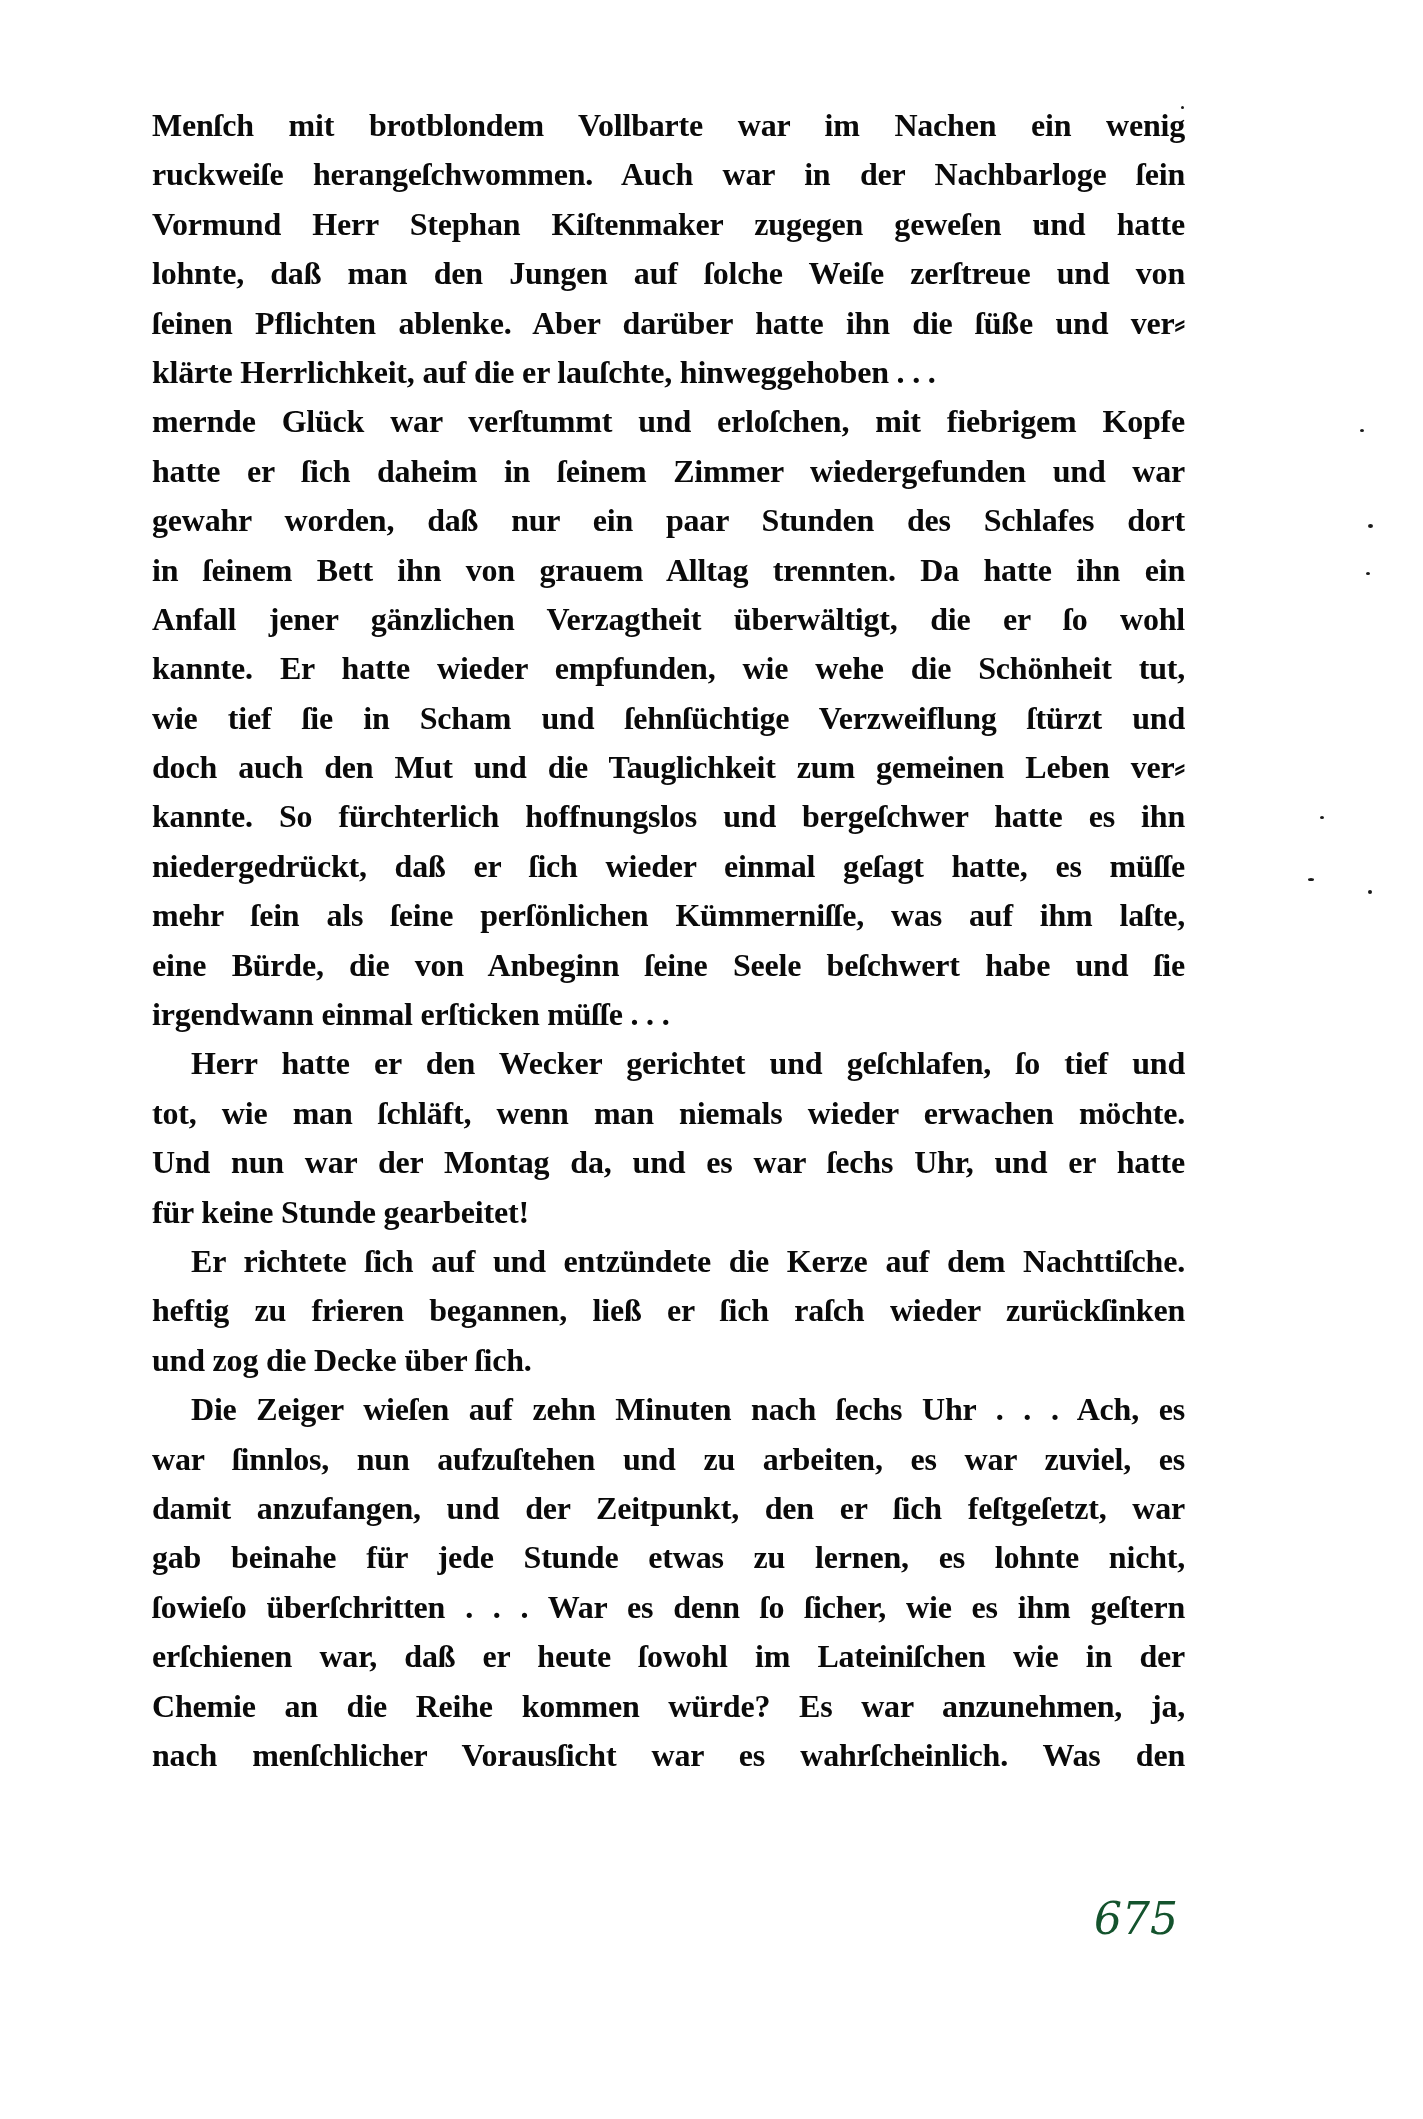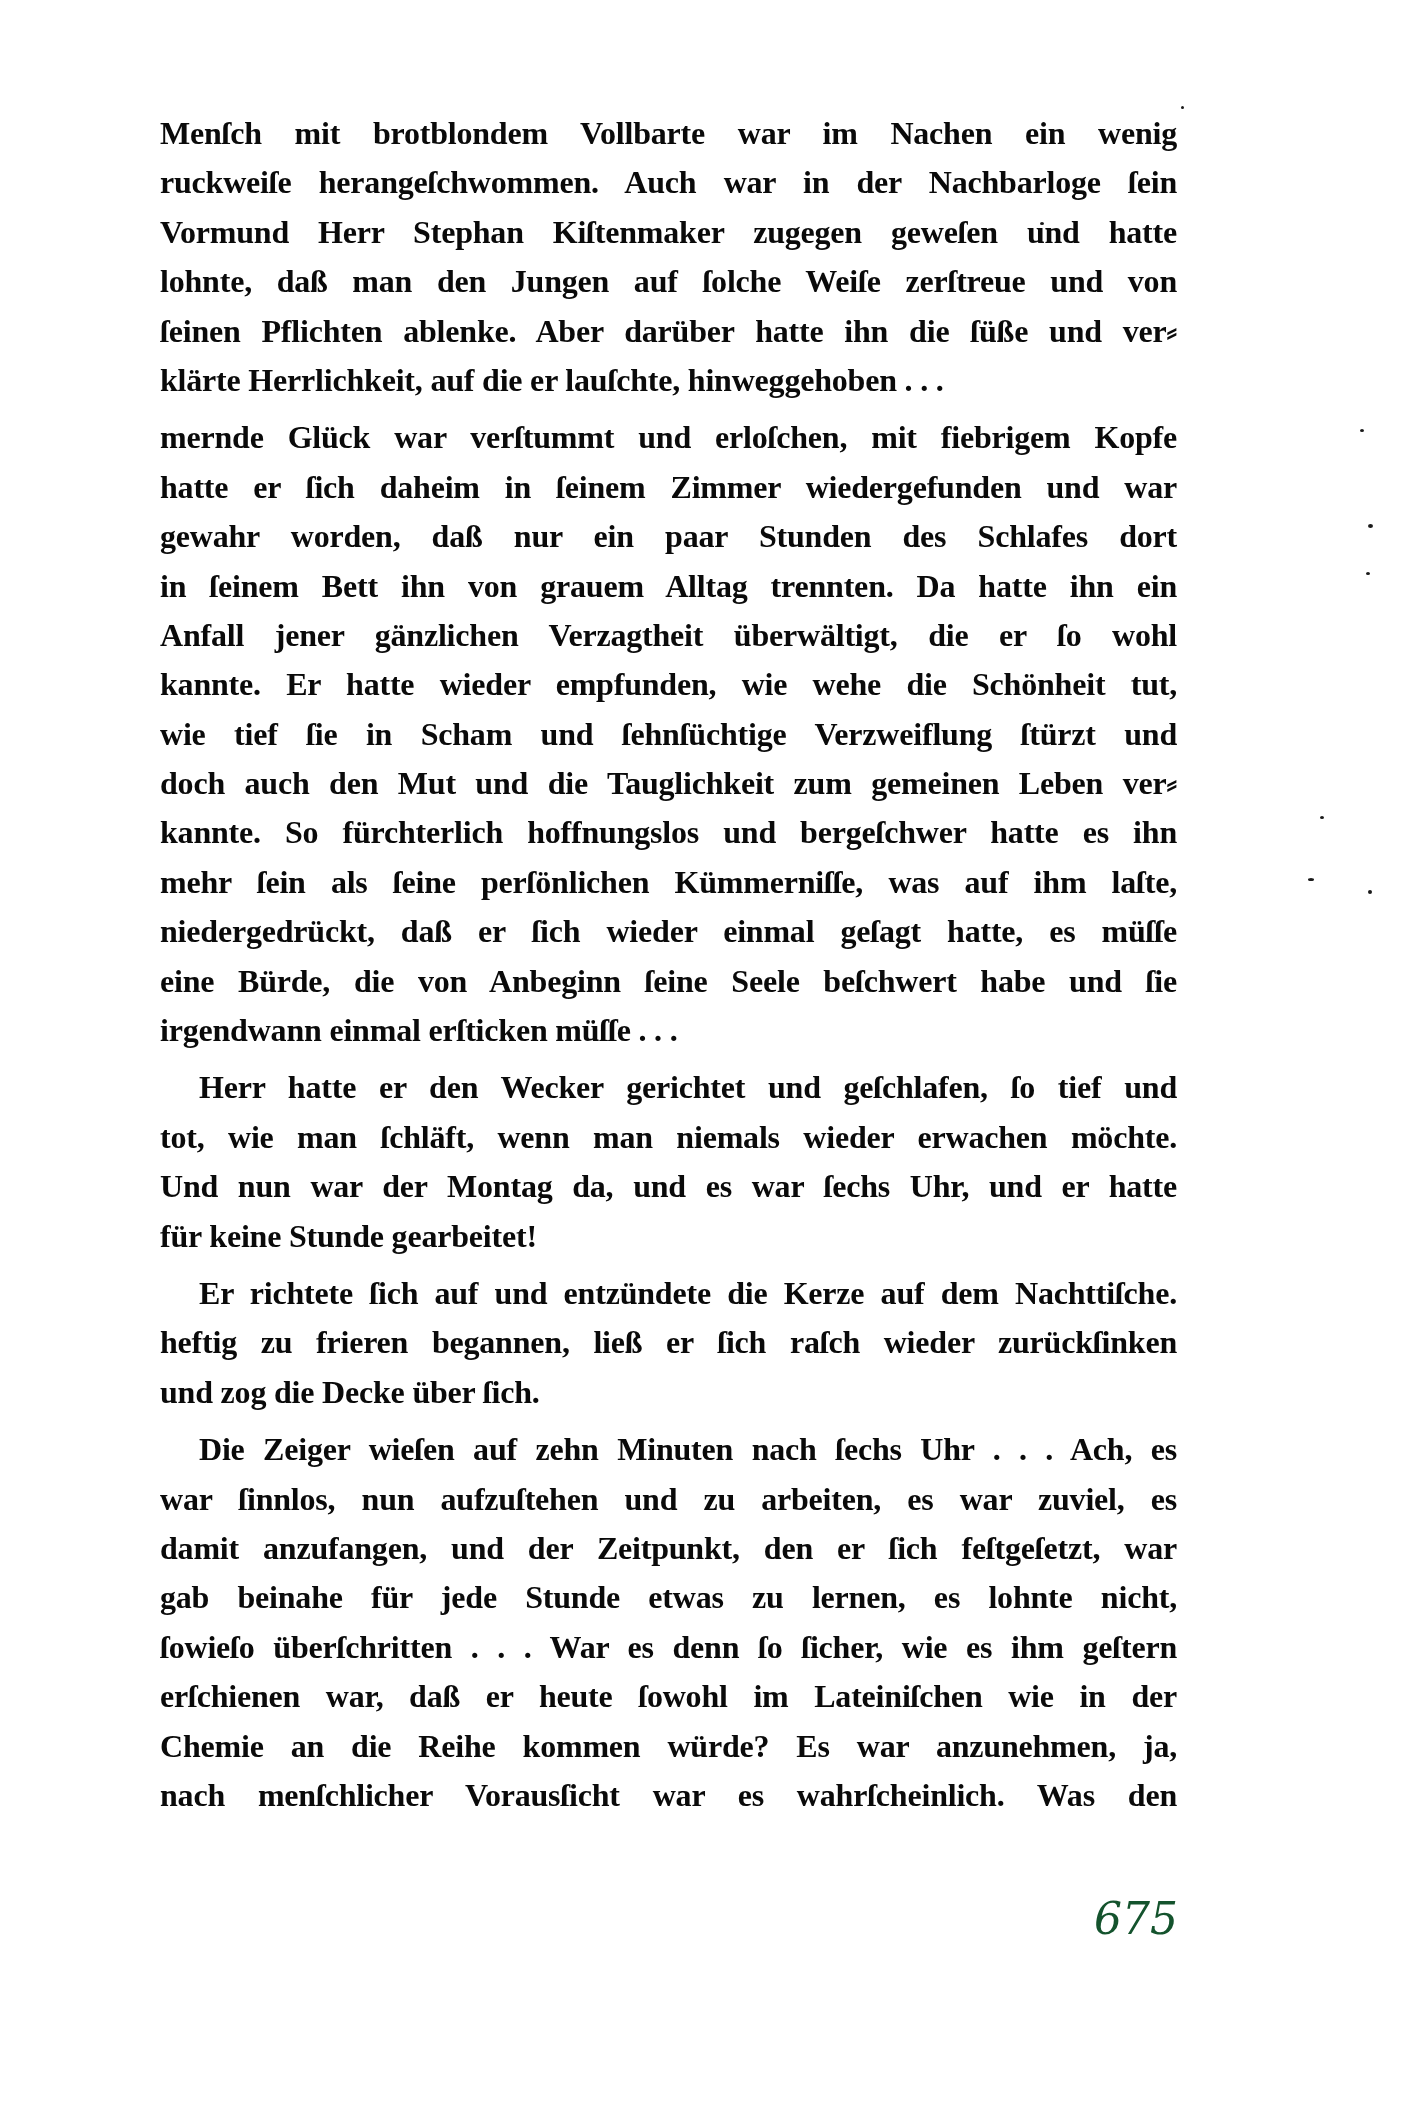--- a/index.html
+++ b/index.html
@@ -15,21 +15,21 @@
     position: absolute;
     left: 152px;
     top: 101px;
     width: 1033px;
     color: #0a0a0a;
     font-weight: bold;
     font-size: 32px;
     line-height: 49.4px;
     letter-spacing: -0.2px;
   }
-  .para { margin: 8px; padding: 0; }
+  .para { margin: 0; padding: 0; }
   .ln {
     display: block;
     height: 49.4px;
     text-align: justify;
     text-align-last: justify;
     white-space: normal;
   }
   .ln.first { padding-left: 39px; }
   .ln.end { text-align-last: left; }
   .pageno {
@@ -70,22 +70,22 @@
     <div class="para">
       <div class="ln">mernde Glück war verſtummt und erloſchen, mit fiebrigem Kopfe</div>
       <div class="ln">hatte er ſich daheim in ſeinem Zimmer wiedergefunden und war</div>
       <div class="ln">gewahr worden, daß nur ein paar Stunden des Schlafes dort</div>
       <div class="ln">in ſeinem Bett ihn von grauem Alltag trennten. Da hatte ihn ein</div>
       <div class="ln">Anfall jener gänzlichen Verzagtheit überwältigt, die er ſo wohl</div>
       <div class="ln">kannte. Er hatte wieder empfunden, wie wehe die Schönheit tut,</div>
       <div class="ln">wie tief ſie in Scham und ſehnſüchtige Verzweiflung ſtürzt und</div>
       <div class="ln">doch auch den Mut und die Tauglichkeit zum gemeinen Leben ver⸗</div>
       <div class="ln">kannte. So fürchterlich hoffnungslos und bergeſchwer hatte es ihn</div>
+      <div class="ln">niedergedrückt, daß er ſich wieder einmal geſagt hatte, es müſſe</div>
       <div class="ln">mehr ſein als ſeine perſönlichen Kümmerniſſe, was auf ihm laſte,</div>
-      <div class="ln">niedergedrückt, daß er ſich wieder einmal geſagt hatte, es müſſe</div>
       <div class="ln">eine Bürde, die von Anbeginn ſeine Seele beſchwert habe und ſie</div>
       <div class="ln end">irgendwann einmal erſticken müſſe . . .</div>
     </div>
 
     <div class="para">
       <div class="ln first">Herr hatte er den Wecker gerichtet und geſchlafen, ſo tief und</div>
       <div class="ln">tot, wie man ſchläft, wenn man niemals wieder erwachen möchte.</div>
       <div class="ln">Und nun war der Montag da, und es war ſechs Uhr, und er hatte</div>
       <div class="ln end">für keine Stunde gearbeitet!</div>
     </div>

